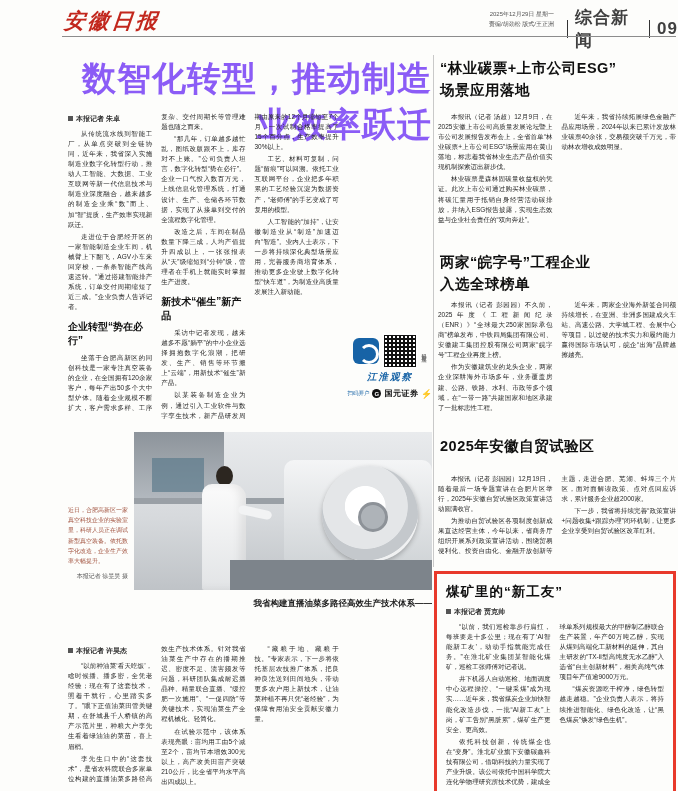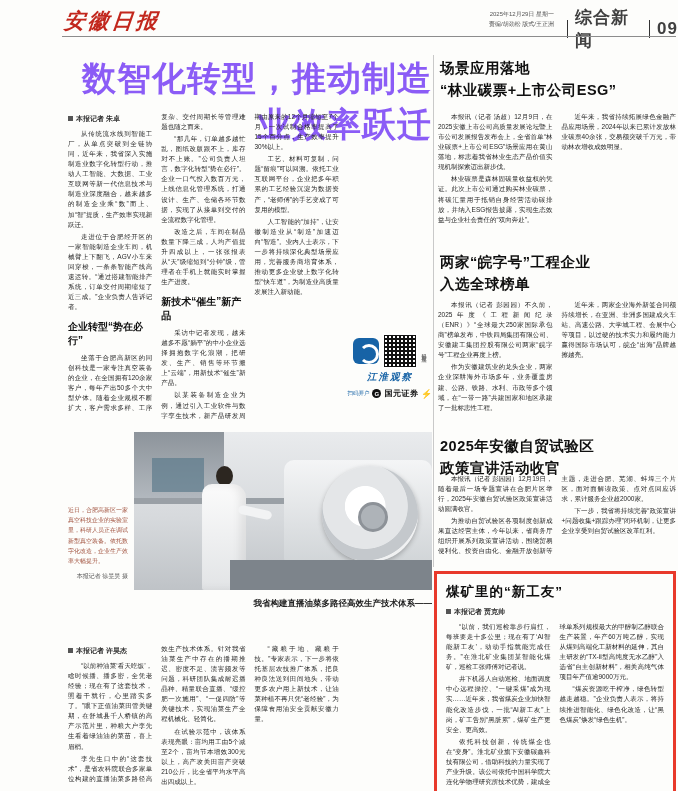--- a/index.html
+++ b/index.html
@@ -158,42 +158,41 @@
       <div class="ph-arm"></div>
     </div>
     <div class="ph-bench"></div>
   </div>
   <div class="caption">
     <span>近日，合肥高新区一家真空科技企业的实验室里，科研人员正在调试新型真空装备。依托数字化改造，企业生产效率大幅提升。</span>
     <span class="credit">本报记者 徐旻昊 摄</span>
   </div>
 
   <div class="sb-headline" style="top:58px;">
+    <div>“林业碳票+上市公司ESG”</div>
     <div>场景应用落地</div>
-    <div>“林业碳票+上市公司ESG”</div>
   </div>
   <div class="sb-body cols" style="top:112px;height:132px;">
       <p>本报讯（记者 汤超）12月9日，在2025安徽上市公司高质量发展论坛暨上市公司发展报告发布会上，全省首单“林业碳票+上市公司ESG”场景应用在黄山落地，标志着我省林业生态产品价值实现机制探索迈出新步伐。</p>
       <p>林业碳票是森林固碳量收益权的凭证。此次上市公司通过购买林业碳票，将碳汇量用于抵销自身经营活动碳排放，并纳入ESG报告披露，实现生态效益与企业社会责任的“双向奔赴”。</p>
       <p>近年来，我省持续拓展绿色金融产品应用场景，2024年以来已累计发放林业碳票40余张，交易额突破千万元，带动林农增收成效明显。</p>
     </div>
 
   <div class="sb-headline" style="top:252px;">
     <div>两家“皖字号”工程企业</div>
     <div>入选全球榜单</div>
   </div>
   <div class="sb-body cols" style="top:300px;height:123px;">
       <p>本报讯（记者 彭园园）不久前，2025年度《工程新闻纪录（ENR）》“全球最大250家国际承包商”榜单发布，中铁四局集团有限公司、安徽建工集团控股有限公司两家“皖字号”工程企业再度上榜。</p>
       <p>作为安徽建筑业的龙头企业，两家企业深耕海外市场多年，业务覆盖房建、公路、铁路、水利、市政等多个领域，在“一带一路”共建国家和地区承建了一批标志性工程。</p>
       <p>近年来，两家企业海外新签合同额持续增长，在亚洲、非洲多国建成火车站、高速公路、大学城工程、会展中心等项目，以过硬的技术实力和履约能力赢得国际市场认可，皖企“出海”品牌越擦越亮。</p>
     </div>
 
   <div class="sb-headline" style="top:436px;">
     <div>2025年安徽自贸试验区</div>
-    <div>政策宣讲活动收官</div>
   </div>
   <div class="sb-body cols" style="top:474px;height:90px;">
       <p>本报讯（记者 彭园园）12月19日，随着最后一场专题宣讲在合肥片区举行，2025年安徽自贸试验区政策宣讲活动圆满收官。</p>
       <p>为推动自贸试验区各项制度创新成果直达经营主体，今年以来，省商务厅组织开展系列政策宣讲活动，围绕贸易便利化、投资自由化、金融开放创新等主题，走进合肥、芜湖、蚌埠三个片区，面对面解读政策、点对点回应诉求，累计服务企业超2000家。</p>
       <p>下一步，我省将持续完善“政策宣讲+问题收集+跟踪办理”闭环机制，让更多企业享受到自贸试验区改革红利。</p>
     </div>
 
   <div class="feature">
     <h2>煤矿里的“新工友”</h2>
     <div class="byline"><span class="sq"></span><span>本报记者 贾克帅</span></div>

